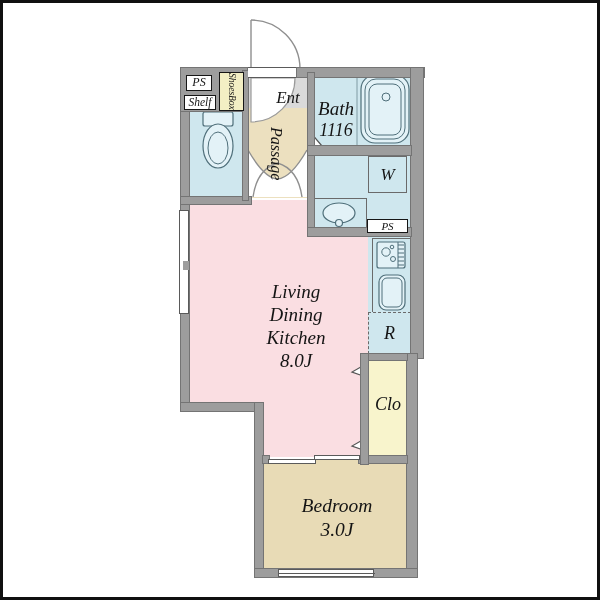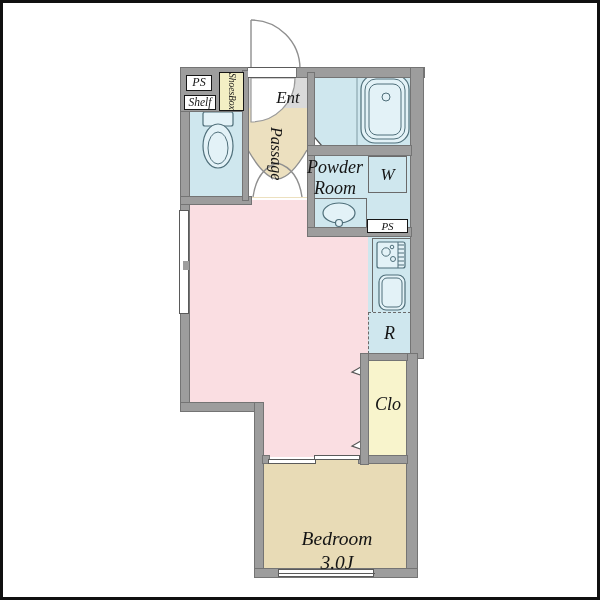--- a/index.html
+++ b/index.html
@@ -159,27 +159,33 @@
   <div class="abs bbox lab" style="left:367px;top:219px;width:41px;height:14px;font-size:11px;">
       <span>PS</span>
     </div>
 
   <div class="abs lab" style="left:264px;top:86px;width:48px;height:24px;font-size:17px;">
       <span>Ent</span>
     </div>
   <div class="abs lab vert" style="left:261px;top:112px;width:30px;height:84px;font-size:16px;">
       <span>Passage</span>
     </div>
-  <div class="abs lab multi" style="left:303px;top:155px;width:64px;height:46px;font-size:18px;">
-    <span>Powder</span>
-    <span>Room</span>
+  <div class="abs lab multi" style="left:308px;top:95px;width:56px;height:48px;font-size:19px;">
+    <span>Bath</span>
+    <span style="font-size:18px;">1116</span>
   </div>
   <div class="abs lab" style="left:368px;top:312px;width:43px;height:42px;font-size:18px;">
       <span>R</span>
     </div>
   <div class="abs lab" style="left:364px;top:392px;width:48px;height:24px;font-size:18px;">
       <span>Clo</span>
     </div>
-  <div class="abs lab multi" style="left:277px;top:492px;width:120px;height:52px;font-size:19.5px;line-height:1.25;margin-top:33px;">
+  <div class="abs lab multi" style="left:234px;top:278px;width:124px;height:96px;font-size:19px;line-height:1.22;">
+    <span>Living</span>
+    <span>Dining</span>
+    <span>Kitchen</span>
+    <span>8.0J</span>
+  </div>
+  <div class="abs lab multi" style="left:277px;top:492px;width:120px;height:52px;font-size:19.5px;line-height:1.25;">
     <span>Bedroom</span>
     <span>3.0J</span>
   </div>
 </div>
 
 </body></html>

